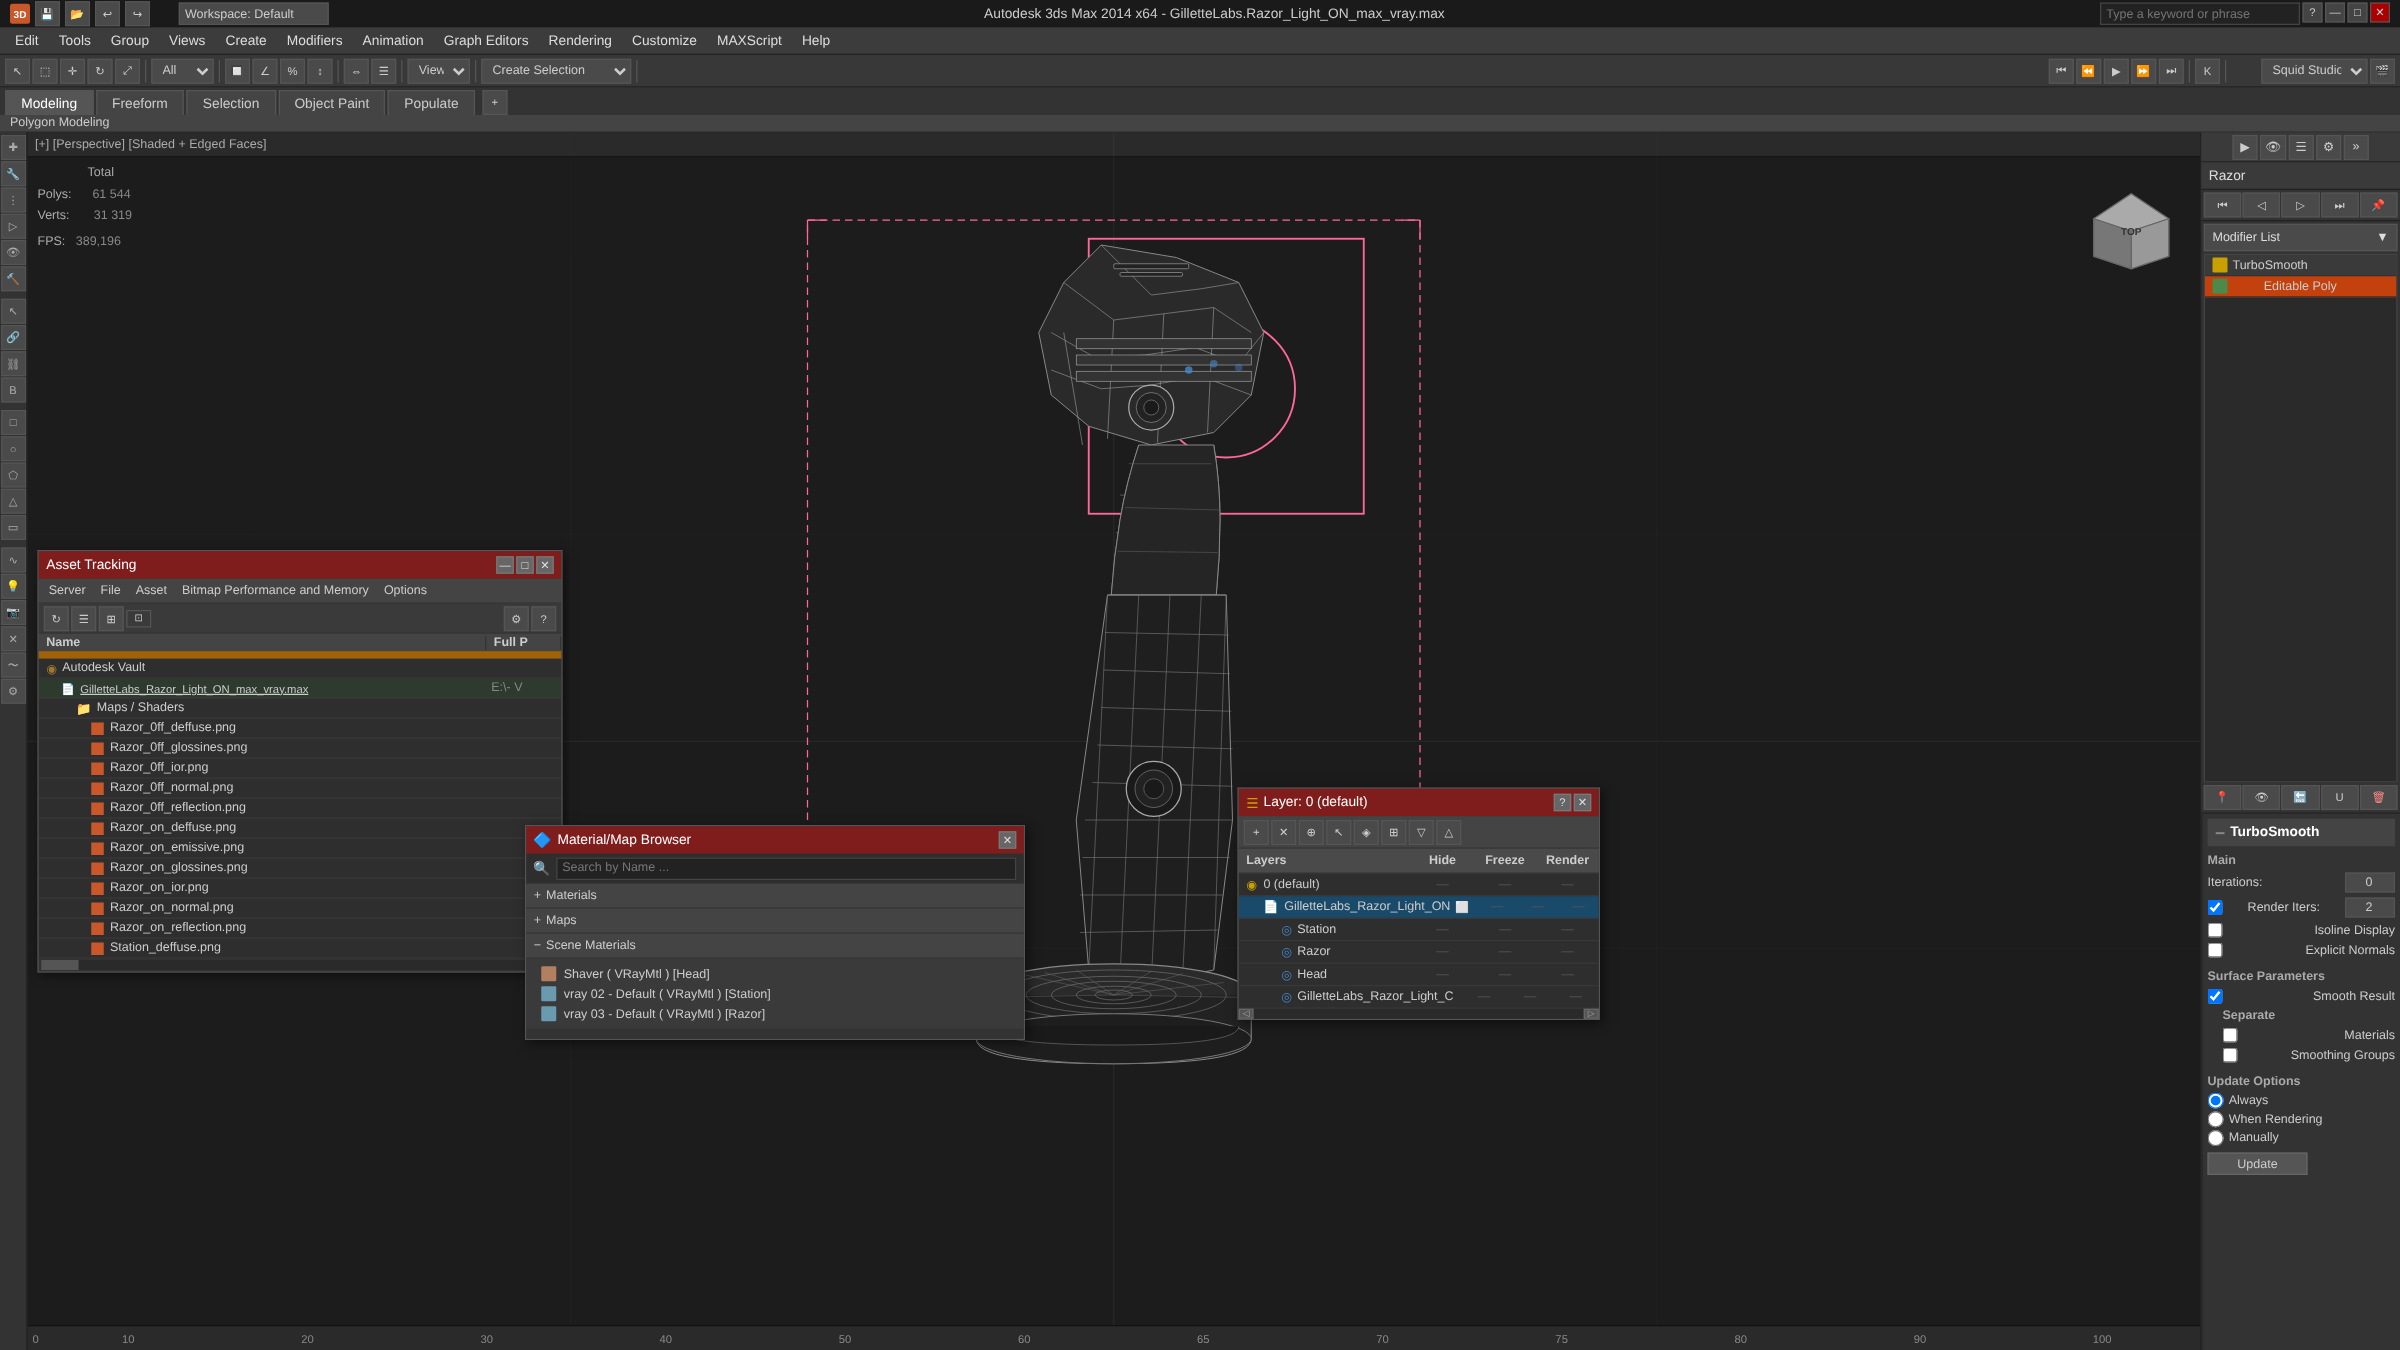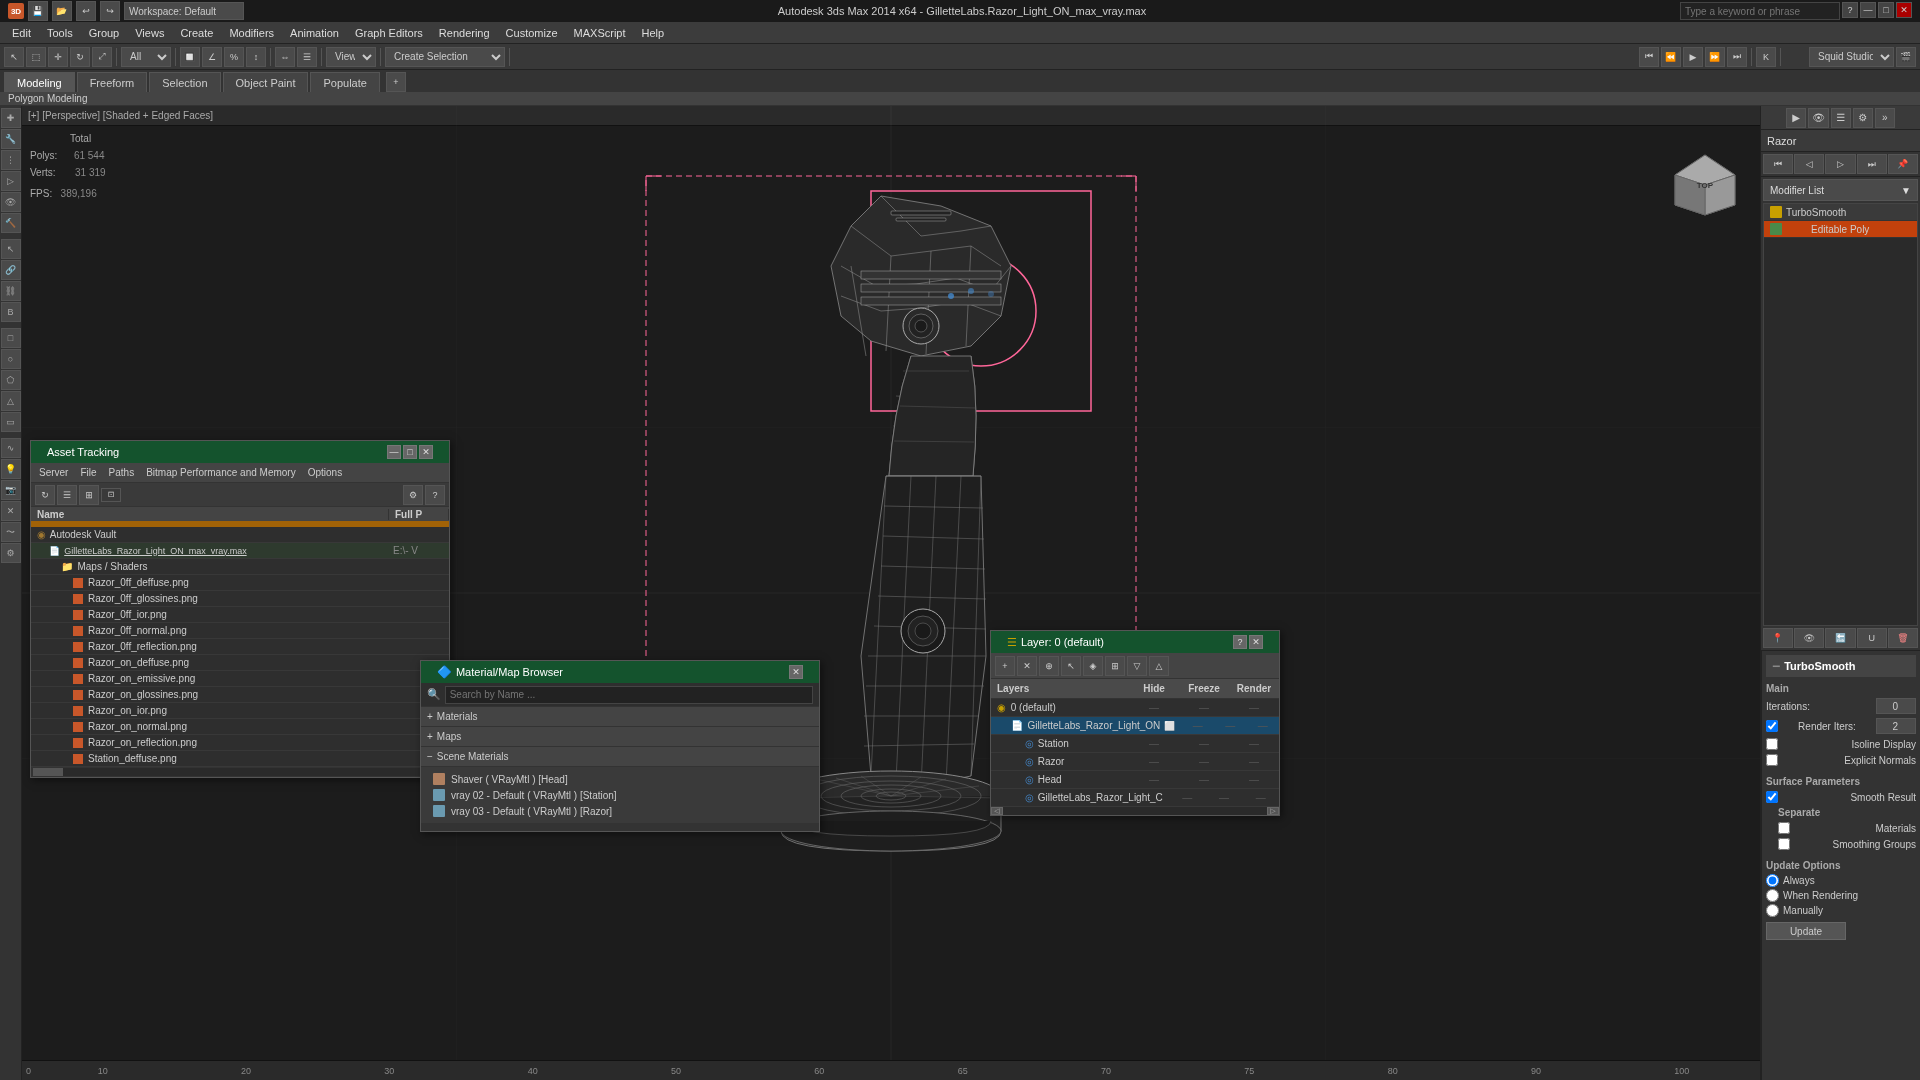--- a/index.html
+++ b/index.html
@@ -58,21 +58,21 @@
     .ts-header { background: #444; padding: 3px 6px; font-size: 11px; color: #fff; font-weight: bold; margin-bottom: 4px; display: flex; align-items: center; gap: 4px; }
     .ts-section { font-size: 10px; color: #aaa; font-weight: bold; padding: 2px 0; }
     .ts-row { display: flex; align-items: center; justify-content: space-between; padding: 2px 0; font-size: 10px; }
     .ts-input { width: 40px; height: 16px; background: #4a4a4a; border: 1px solid #555; color: #ccc; font-size: 10px; text-align: right; padding: 0 2px; }
     .ts-checkbox { width: 12px; height: 12px; }
     .ts-radio-row { display: flex; align-items: center; gap: 4px; padding: 1px 0; font-size: 10px; }
     .update-btn { width: 80px; height: 18px; background: #555; border: 1px solid #666; color: #ccc; font-size: 10px; cursor: pointer; margin-top: 4px; }
 
     
     #asset-tracking { position: absolute; top: 440px; left: 30px; width: 420px; background: #3a3a3a; border: 1px solid #555; box-shadow: 2px 2px 8px rgba(0,0,0,0.5); z-index: 100; }
-    .float-titlebar { height: 22px; background: #14532d; display: flex; align-items: center; justify-content: space-between; padding: 0 16px; font-size: 11px; color: #fff; cursor: move; }
+    .float-titlebar { height: 22px; background: #7f1d1d; display: flex; align-items: center; justify-content: space-between; padding: 0 6px; font-size: 11px; color: #fff; cursor: move; }
     .float-controls { display: flex; gap: 2px; }
     .float-ctrl { width: 14px; height: 14px; background: #666; border: 1px solid #777; cursor: pointer; display: flex; align-items: center; justify-content: center; font-size: 9px; color: #ddd; }
     .float-menu { height: 20px; background: #444; display: flex; align-items: center; padding: 0 4px; gap: 4px; border-bottom: 1px solid #333; }
     .float-menu-item { font-size: 10px; color: #ccc; cursor: pointer; padding: 0 4px; }
     .float-toolbar { height: 24px; background: #3a3a3a; display: flex; align-items: center; padding: 0 4px; gap: 2px; border-bottom: 1px solid #333; }
     .at-table-header { height: 20px; background: #444; display: flex; align-items: center; border-bottom: 6px solid #a16207; }
     .at-col { padding: 0 6px; font-size: 10px; color: #ccc; font-weight: bold; border-right: 1px solid #333; }
     .at-col-name { flex: 1; }
     .at-col-path { width: 60px; }
     .at-body { max-height: 240px; overflow-y: auto; background: #2e2e2e; }
@@ -114,21 +114,21 @@
 </head>
 <body>
 
 <div id="titlebar">
   <div class="left">
     <div class="app-icon">3D</div>
     <div class="tb-btn" title="Save">💾</div>
     <div class="tb-btn">📂</div>
     <div class="tb-btn">↩</div>
     <div class="tb-btn">↪</div>
-    <div class="tb-dropdown" style="width:120px; height:18px; display:flex; align-items:center;">
+    <div class="tb-dropdown" style="width:120px; height:18px; display:flex; align-items:center;margin-left:19px;">
       <span>Workspace: Default</span>
     </div>
   </div>
   <div class="title">Autodesk 3ds Max 2014 x64 - GilletteLabs.Razor_Light_ON_max_vray.max</div>
   <div class="controls">
     <input type="text" style="width: 160px; height: 18px; background: rgb(34, 34, 34); border: 1px solid rgb(68, 68, 68); color: rgb(204, 204, 204); font-size: 10px; padding: 0px 4px;" placeholder="Type a keyword or phrase">
     <div class="ctrl-btn">?</div>
     <div class="ctrl-btn">—</div>
     <div class="ctrl-btn">□</div>
     <div class="ctrl-btn" style="background:#a00;">✕</div>
@@ -533,21 +533,21 @@
     <span>Asset Tracking</span>
     <div class="float-controls">
       <div class="float-ctrl">—</div>
       <div class="float-ctrl">□</div>
       <div class="float-ctrl">✕</div>
     </div>
   </div>
   <div class="float-menu">
     <span class="float-menu-item">Server</span>
     <span class="float-menu-item">File</span>
-    <span class="float-menu-item">Paths</span>
+    <span class="float-menu-item">Asset</span>
     <span class="float-menu-item">Bitmap Performance and Memory</span>
     <span class="float-menu-item">Options</span>
   </div>
   <div class="float-toolbar">
     <div class="tb-btn">↻</div>
     <div class="tb-btn">☰</div>
     <div class="tb-btn">⊞</div>
     <div class="tb-btn" style="width:14px; height:14px; background:#3a3a3a; font-size:8px;">⊡</div>
     <div style="flex:1;"></div>
     <div class="tb-btn">⚙</div>

